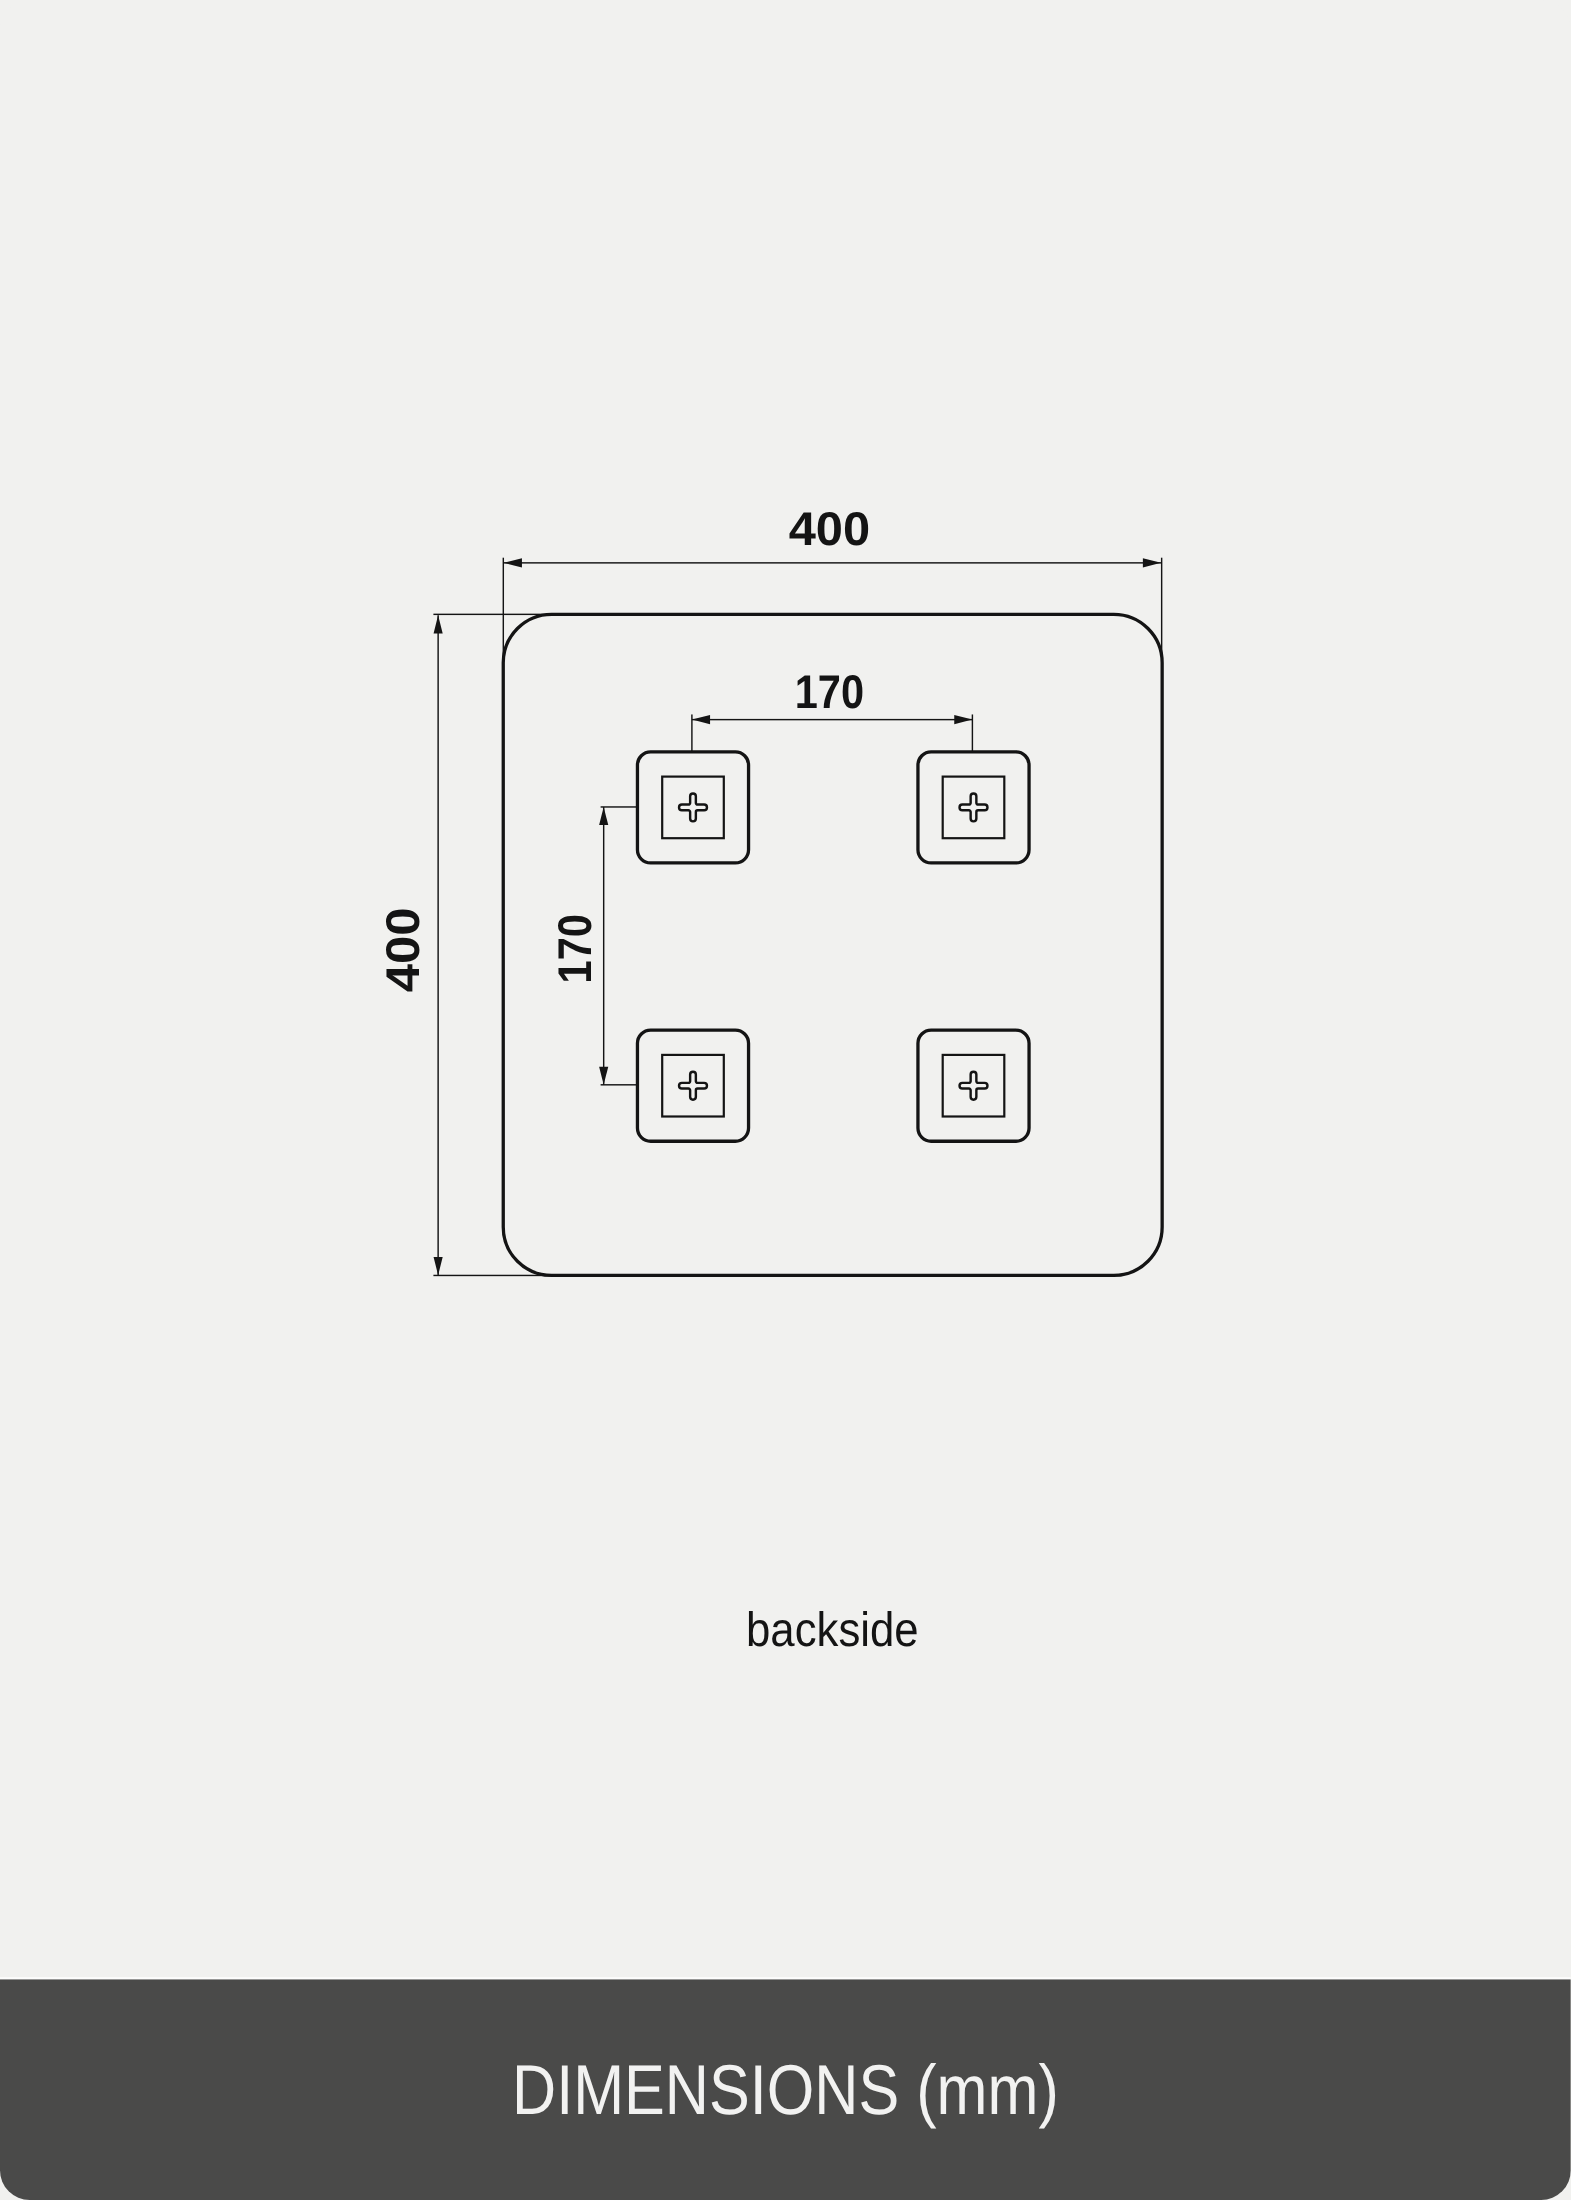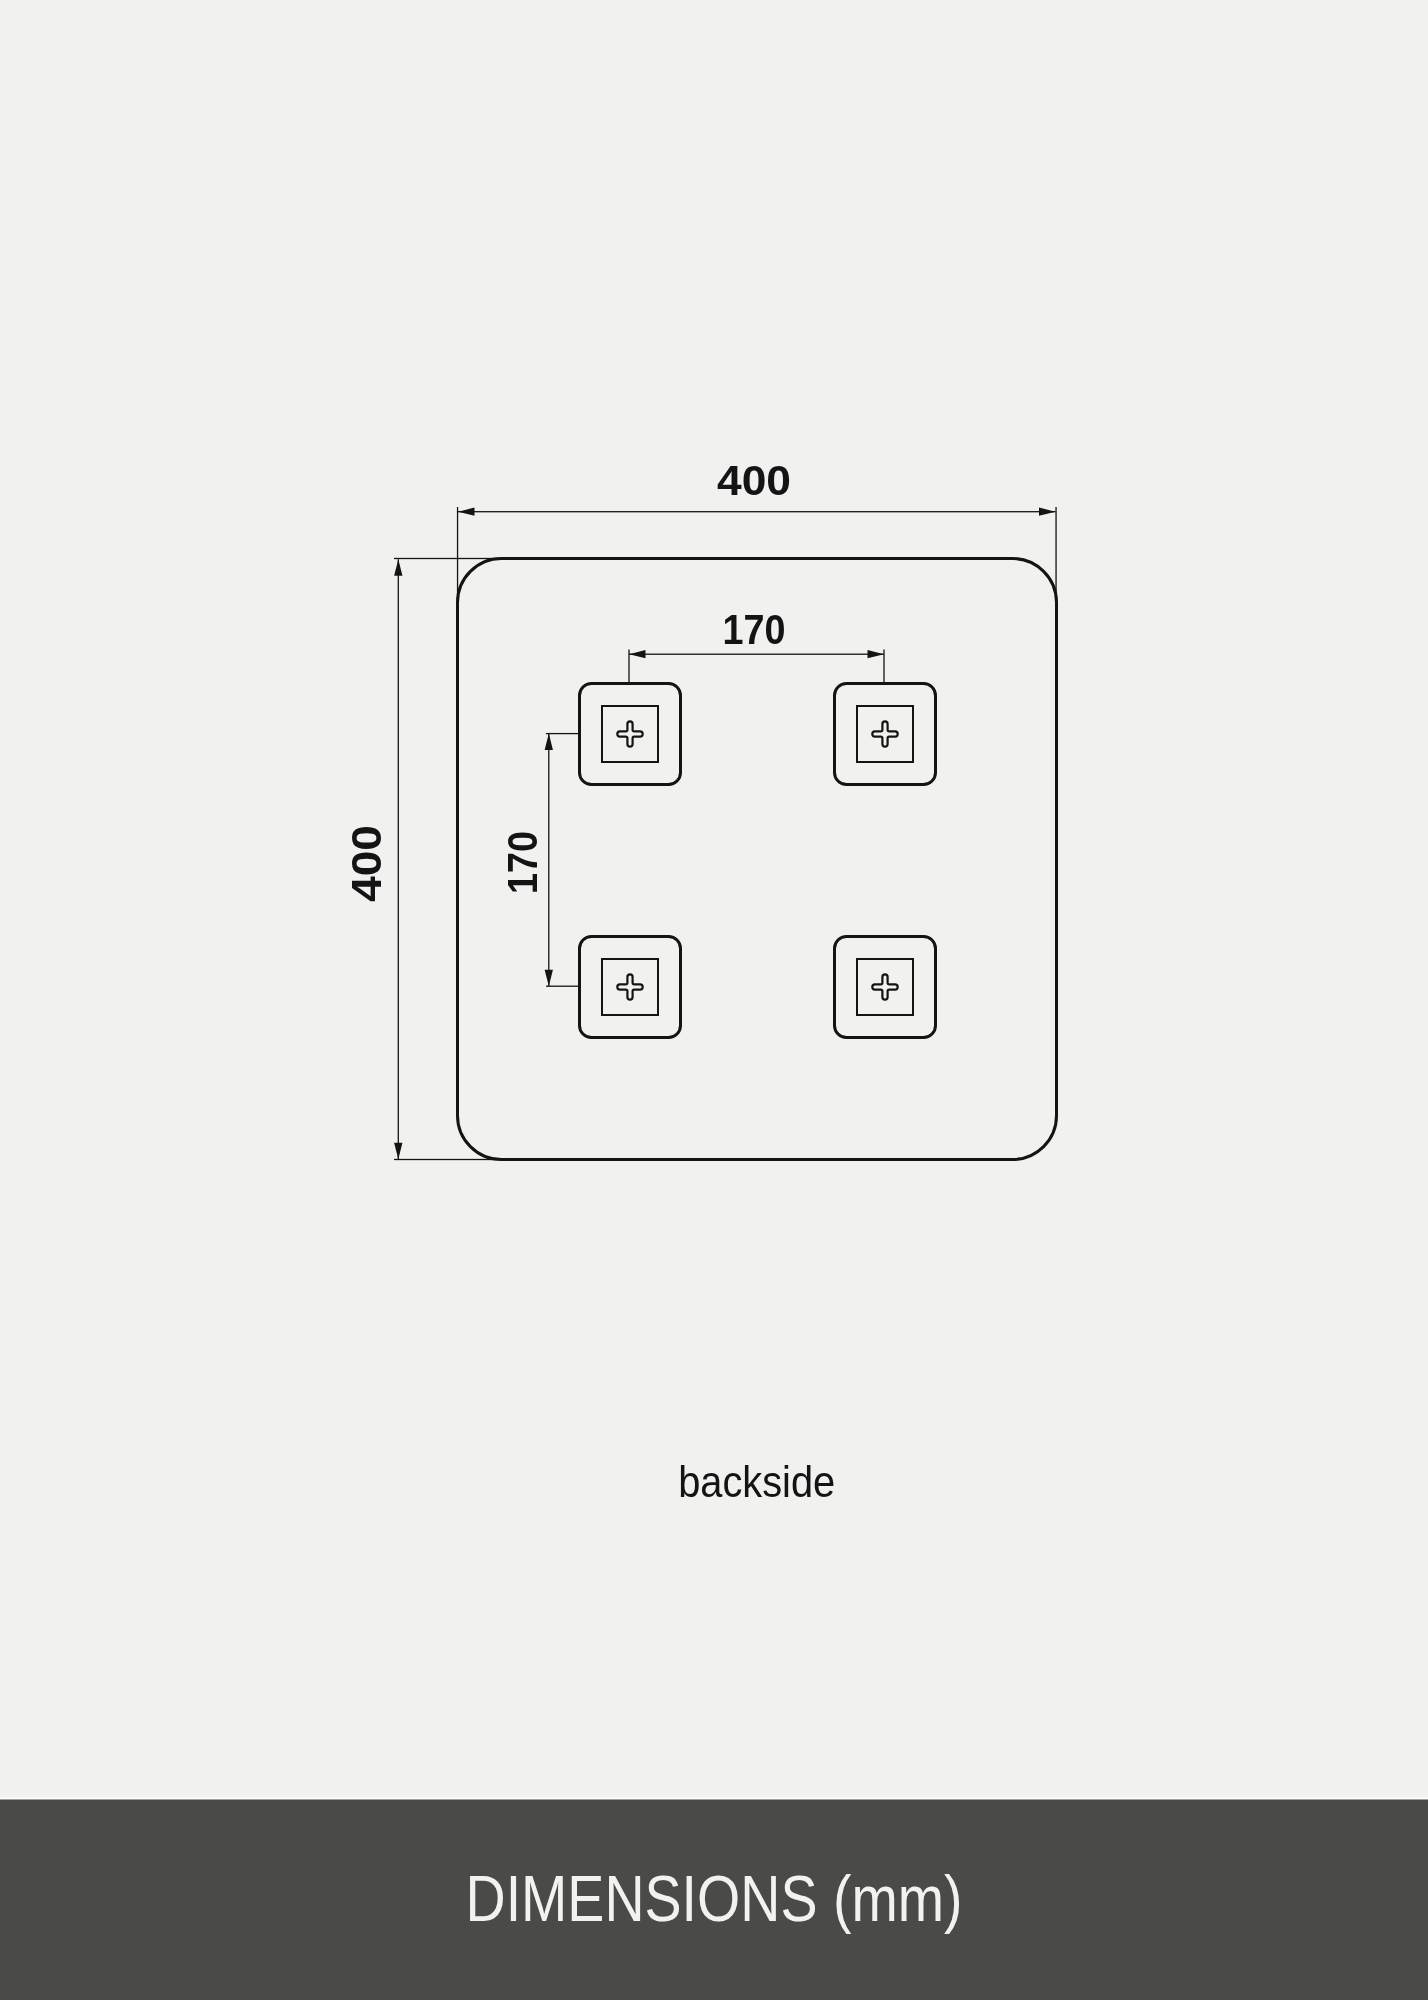--- a/index.html
+++ b/index.html
@@ -1,17 +1,17 @@
 <!DOCTYPE html>
 <html><head>
 <meta charset="utf-8">
 <style>
 html,body{margin:0;padding:0;}
 body{width:1428px;height:2000px;background:#f1f1ef;font-family:"Liberation Sans",sans-serif;}
-.wrap{position:relative;width:1428px;height:2000px;overflow:hidden;}
+.wrap{position:relative;width:1428px;height:2000px;overflow:hidden;border-radius:27px;}
 svg{position:absolute;left:0;top:0;}
 </style>
 </head>
 <body>
 <div class="wrap">
 <svg width="1428" height="2000" viewBox="0 0 1428 2000">
 
 <rect x="0" y="0" width="1428" height="2000" fill="#f1f1ef"></rect>
 
 <rect x="457.5" y="558.5" width="599" height="601" rx="44" fill="#f1f1ef" stroke="#141414" stroke-width="3"></rect>

